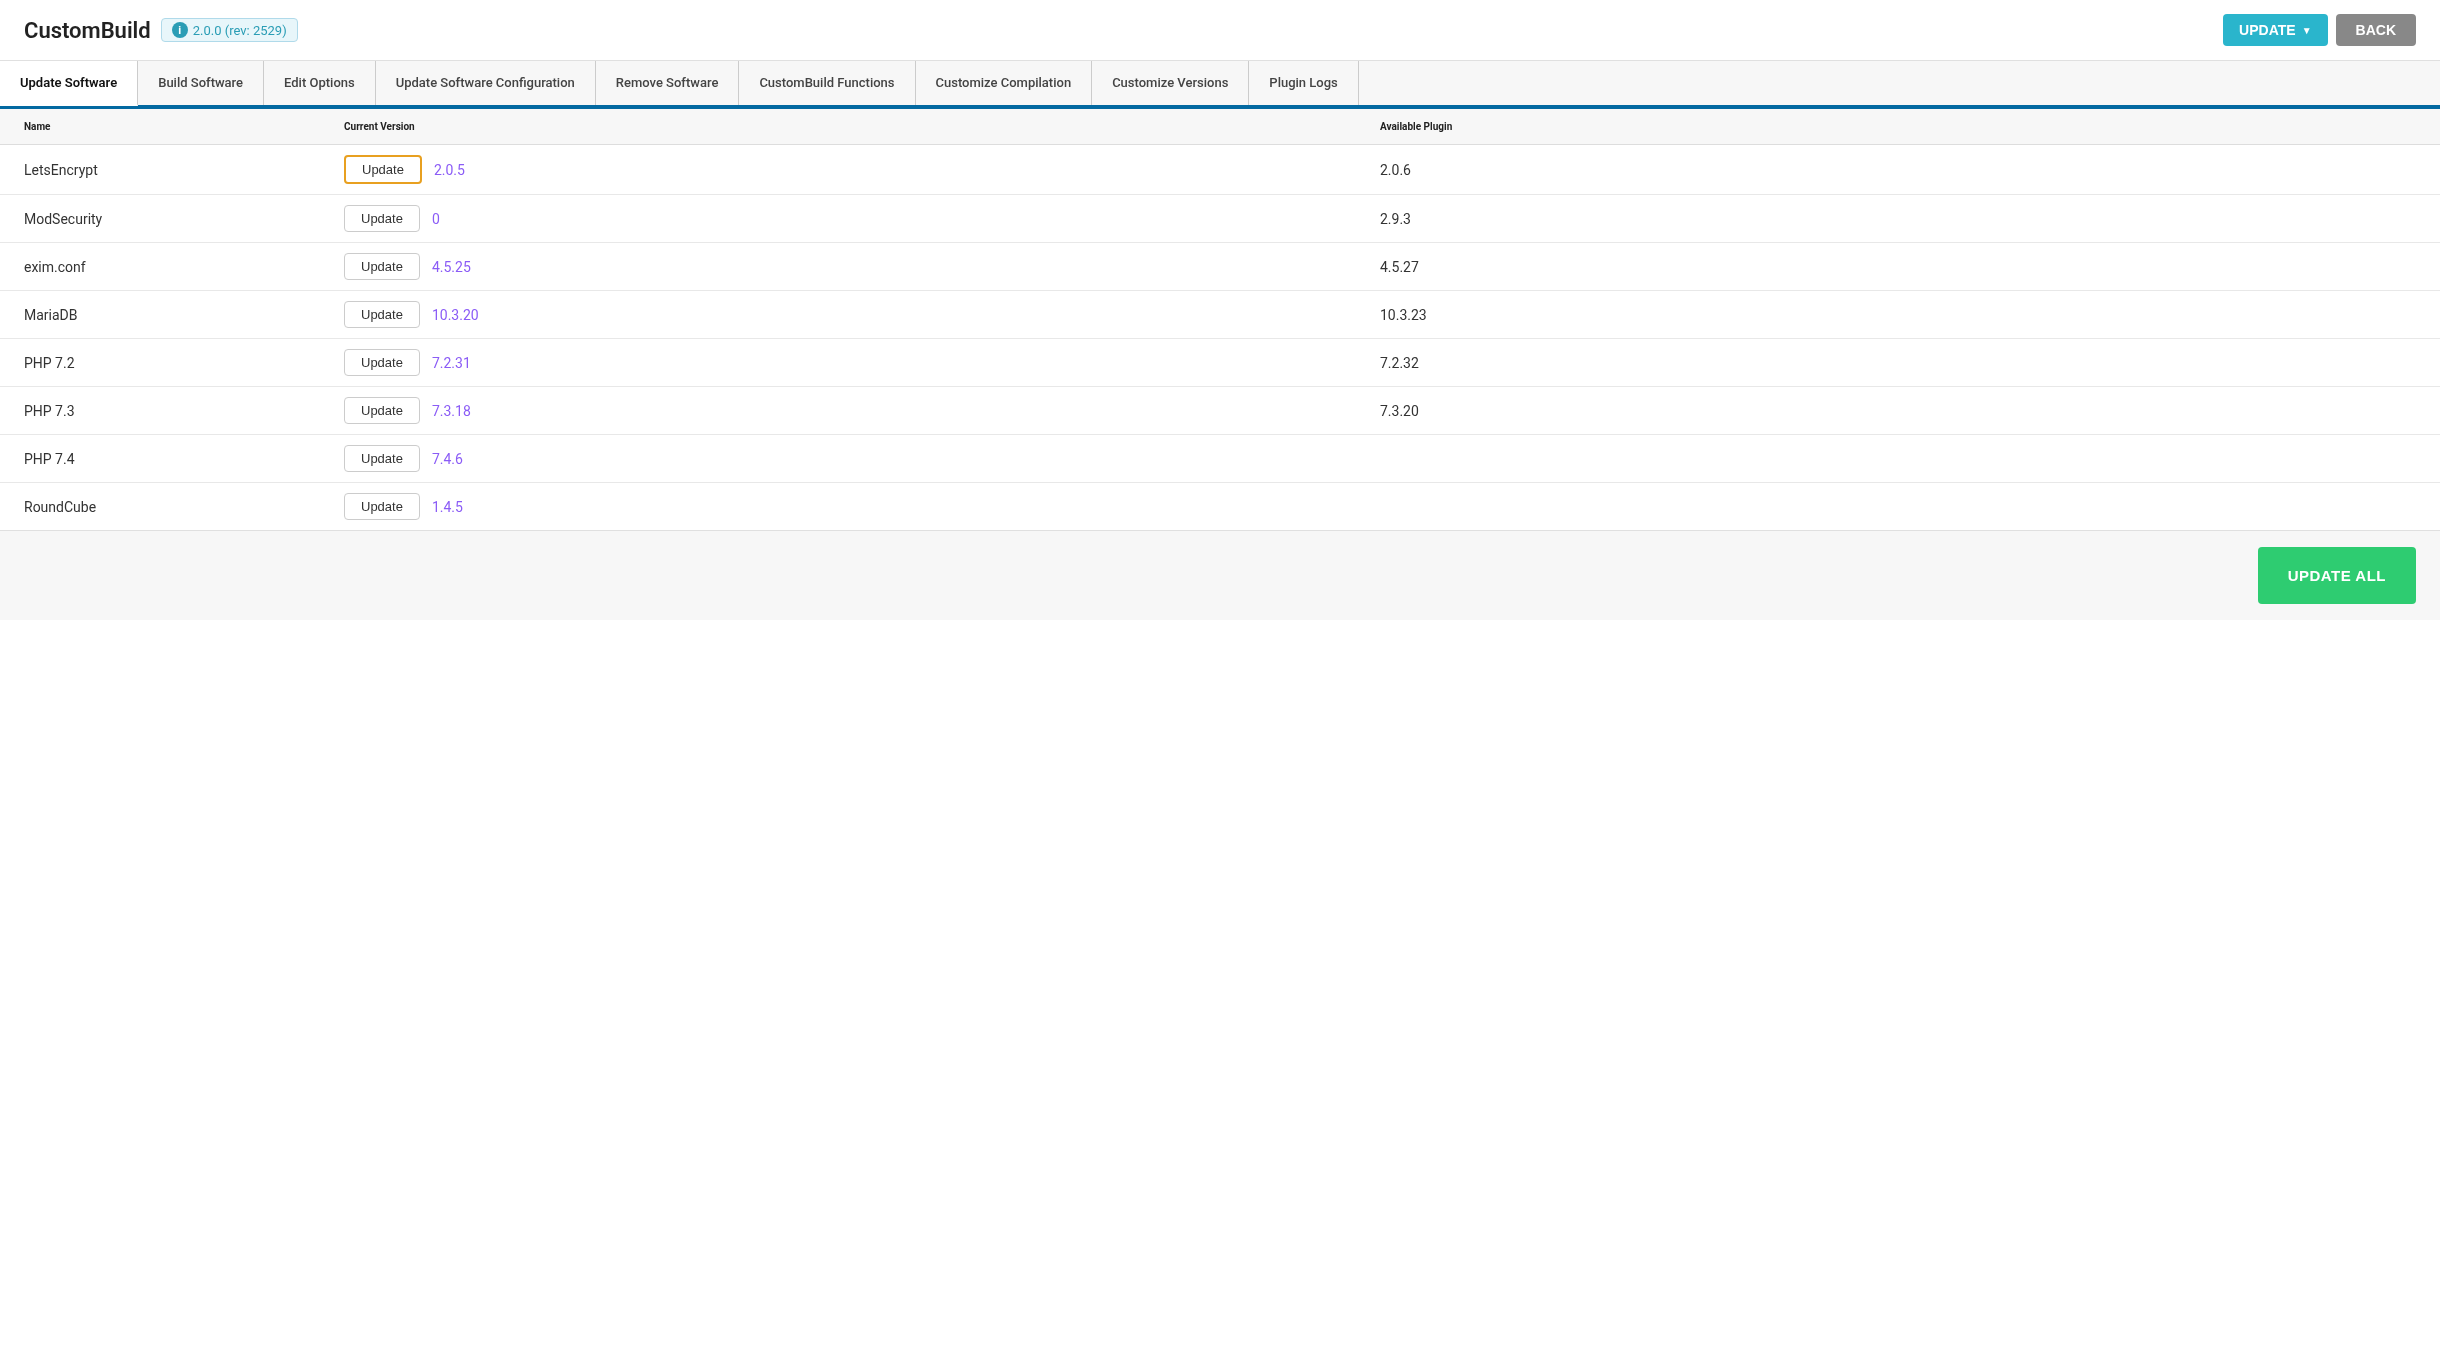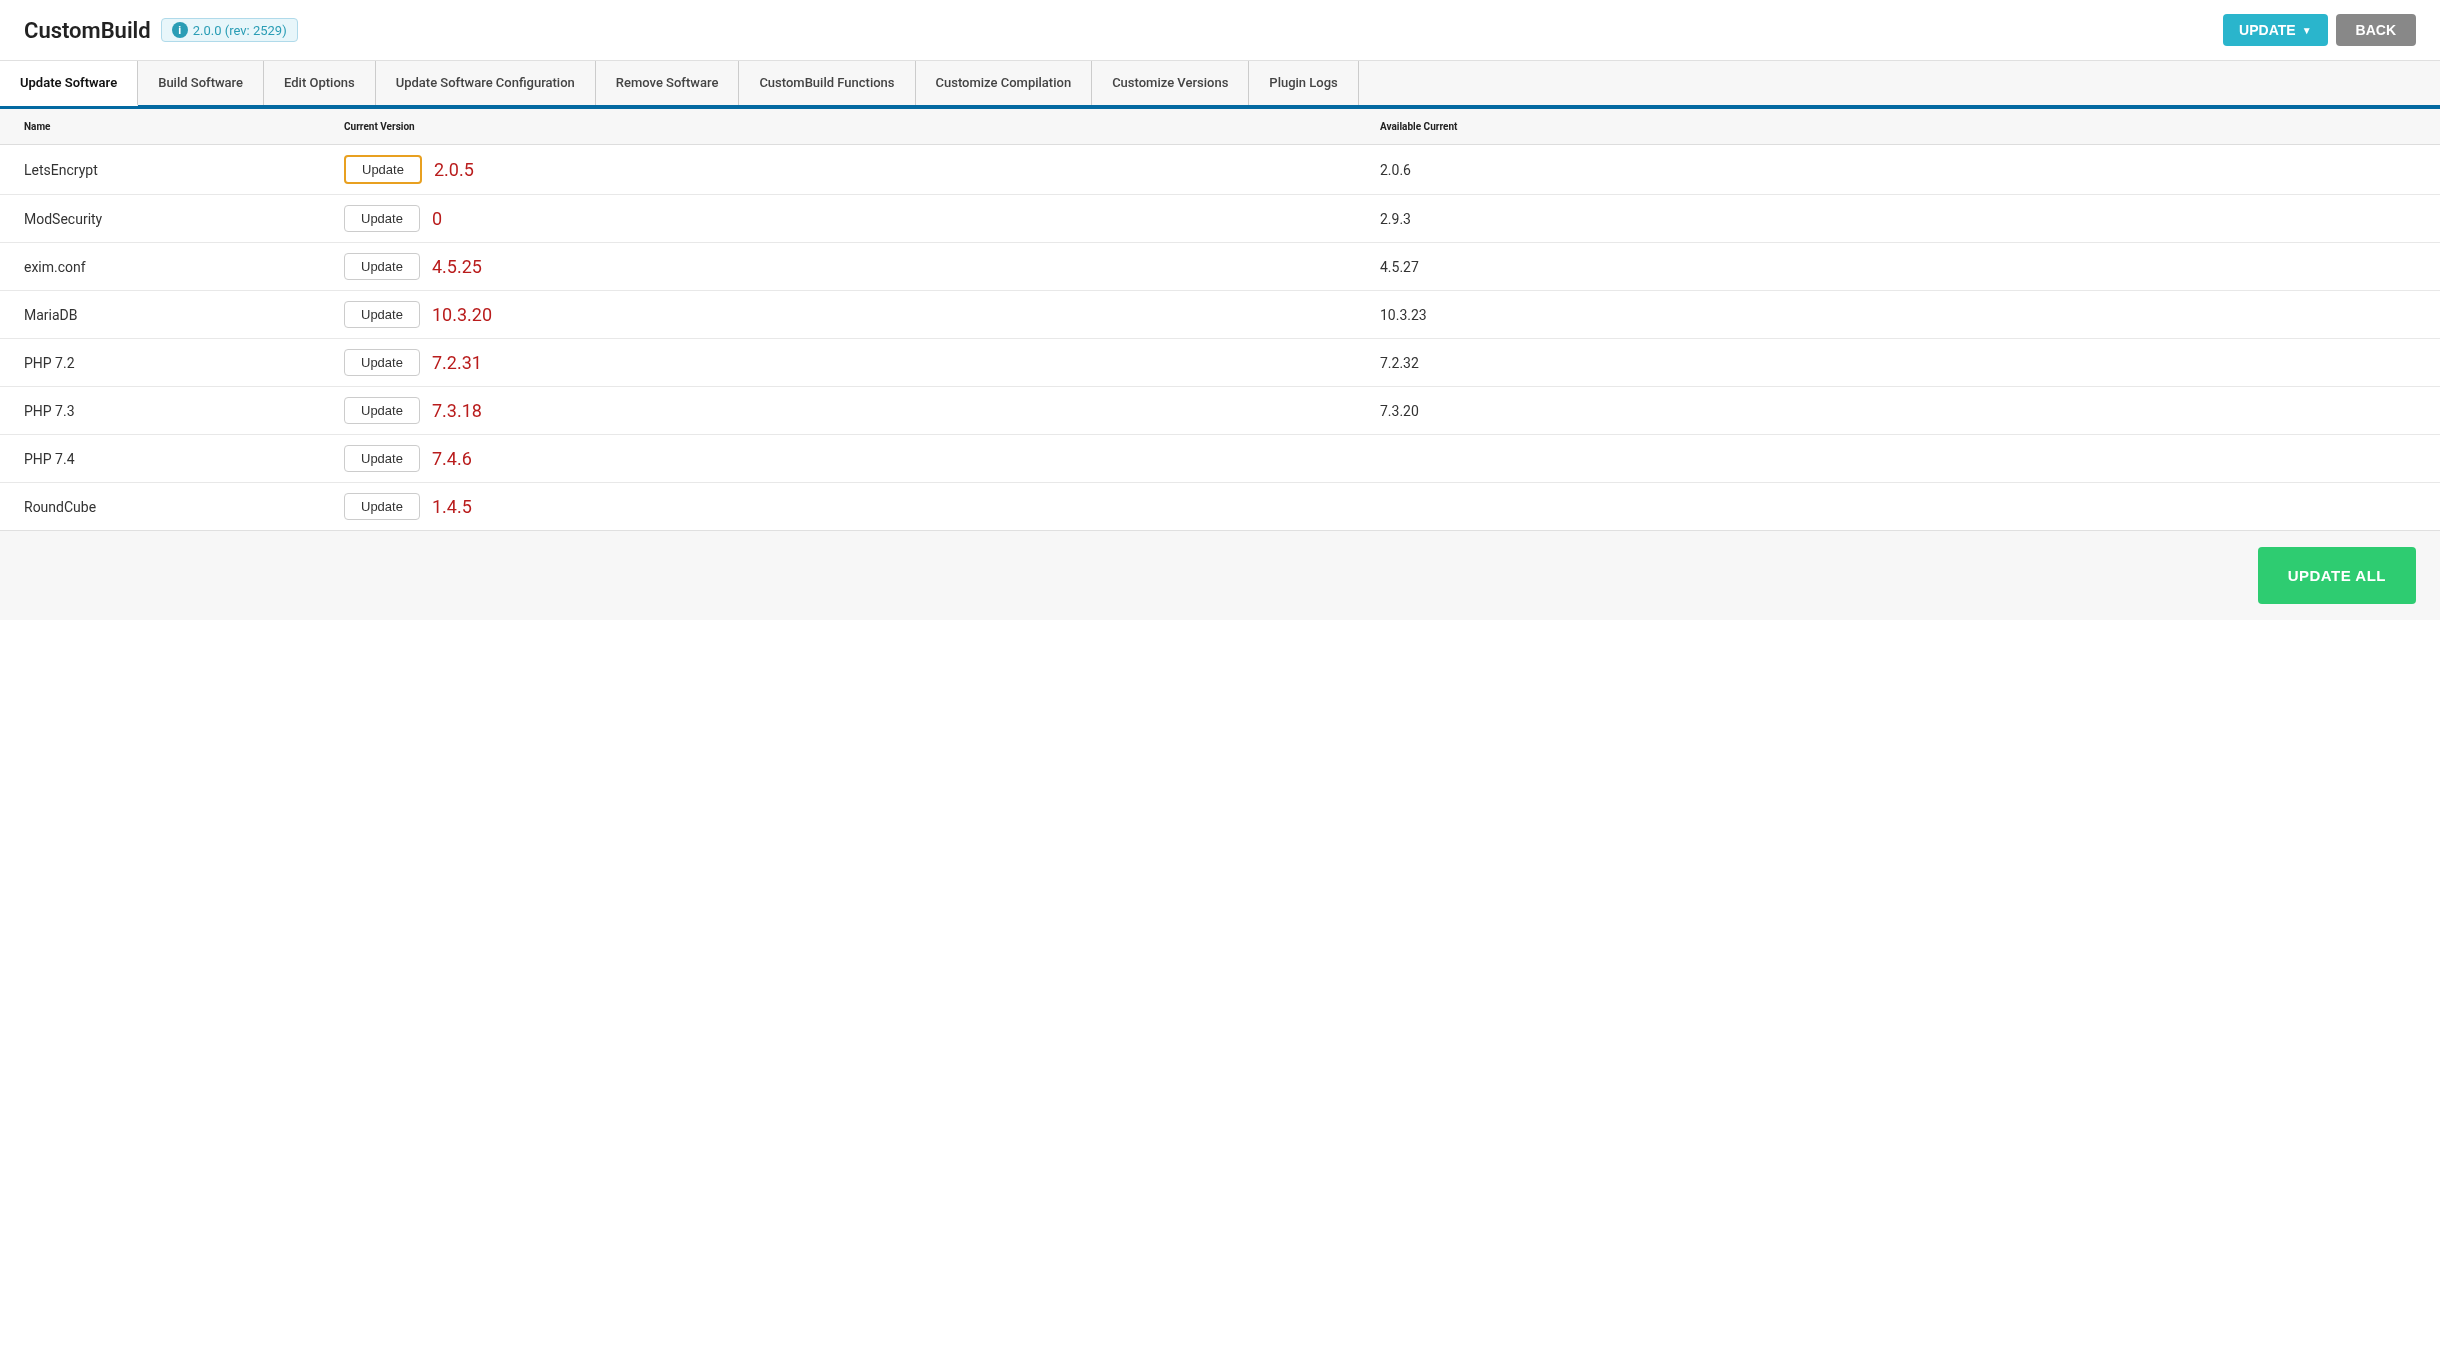--- a/index.html
+++ b/index.html
@@ -155,22 +155,22 @@
       font-size: 13px;
       color: #333;
       cursor: pointer;
     }
     .btn-row-update.highlighted {
       border: 2px solid #e8a020;
       color: #333;
     }
 
     .version-text {
-      font-size: 18px;
-      color: #b91c1c;
+      font-size: 14px;
+      color: #8b5cf6;
     }
     .avail-version {
       font-size: 14px;
       color: #333;
     }
 
     
     .footer {
       display: flex;
       justify-content: flex-end;
@@ -220,21 +220,21 @@
     <div class="tab">Customize Compilation</div>
     <div class="tab">Customize Versions</div>
     <div class="tab">Plugin Logs</div>
   </div>
 
 <div class="content">
 
   <div class="table-header">
     <div class="table-header-cell">Name</div>
     <div class="table-header-cell">Current Version</div>
-    <div class="table-header-cell">Available Current</div>
+    <div class="table-header-cell">Available Plugin</div>
   </div>
 
   <div id="table-rows-container">
   <div class="table-row">
         <div class="row-name">LetsEncrypt</div>
         <div class="row-version-cell">
           <button class="btn-row-update highlighted">Update</button>
           <span class="version-text">2.0.5</span>
         </div>
         <div class="avail-version">2.0.6</div>

